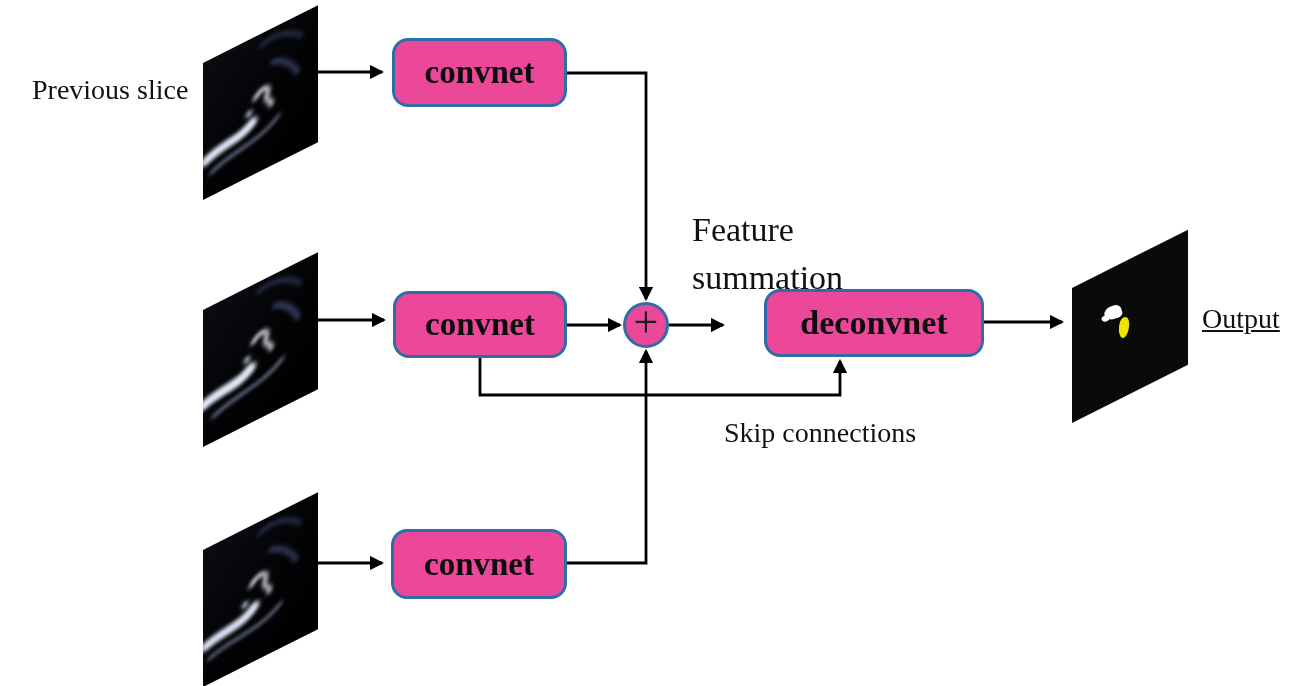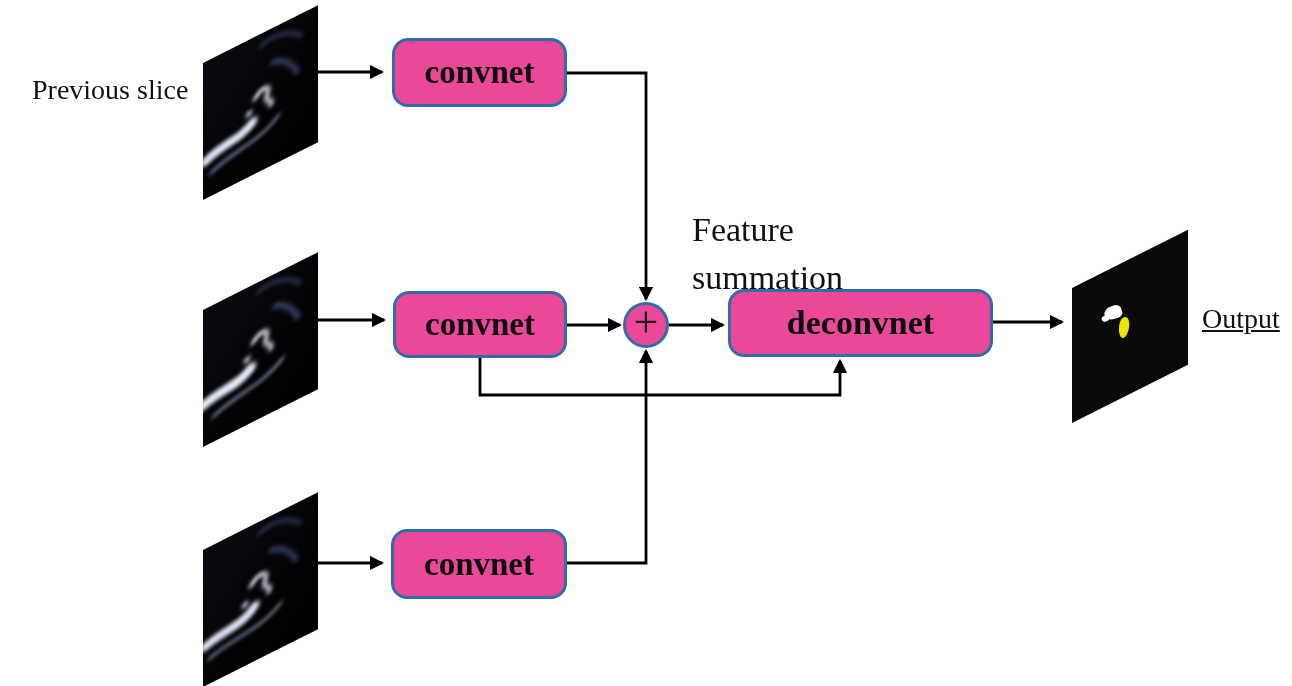--- a/index.html
+++ b/index.html
@@ -18,21 +18,21 @@
   .node{
     position:absolute;z-index:2;
     background:#ec4899;border:3px solid #2f6da8;border-radius:16px;
     display:flex;align-items:center;justify-content:center;
     font-weight:bold;font-size:33px;color:#0d0d0d;
     box-sizing:border-box;
   }
   #convnet-top   {left:392px;top:38px; width:175px;height:69px;}
   #convnet-main  {left:393px;top:291px;width:174px;height:67px;}
   #convnet-bottom{left:391px;top:529px;width:176px;height:70px;}
-  #deconvnet     {left:728px;top:289px;width:265px;height:68px;font-size:34px;}
+  #deconvnet     {left:764px;top:289px;width:220px;height:68px;font-size:34px;}
   #sum-node{
     left:623px;top:302px;width:46px;height:46px;border-radius:50%;
     border-width:3px;font-weight:400;font-size:44px;line-height:1;
     padding-bottom:5px;color:#1a1a1a;
   }
   
   .slice{
     position:absolute;left:203px;width:115px;height:137px;z-index:2;
     transform:skewY(-26.7deg);transform-origin:0 0;
     background:linear-gradient(135deg,#0a0c12 0%,#020204 60%,#000000 100%);
@@ -148,15 +148,16 @@
   </div>
   <div class="node" id="sum-node">
     <span>+</span>
   </div>
   <div class="node" id="deconvnet">
     <span>deconvnet</span>
   </div>
 
   <div class="lbl" id="label-previous">Previous slice</div>
   <div class="lbl" id="label-feature">Feature summation</div>
+  <div class="lbl" id="label-skip">Skip connections</div>
   <div class="lbl" id="label-output">Output</div>
 
 </div>
 
 </body></html>

